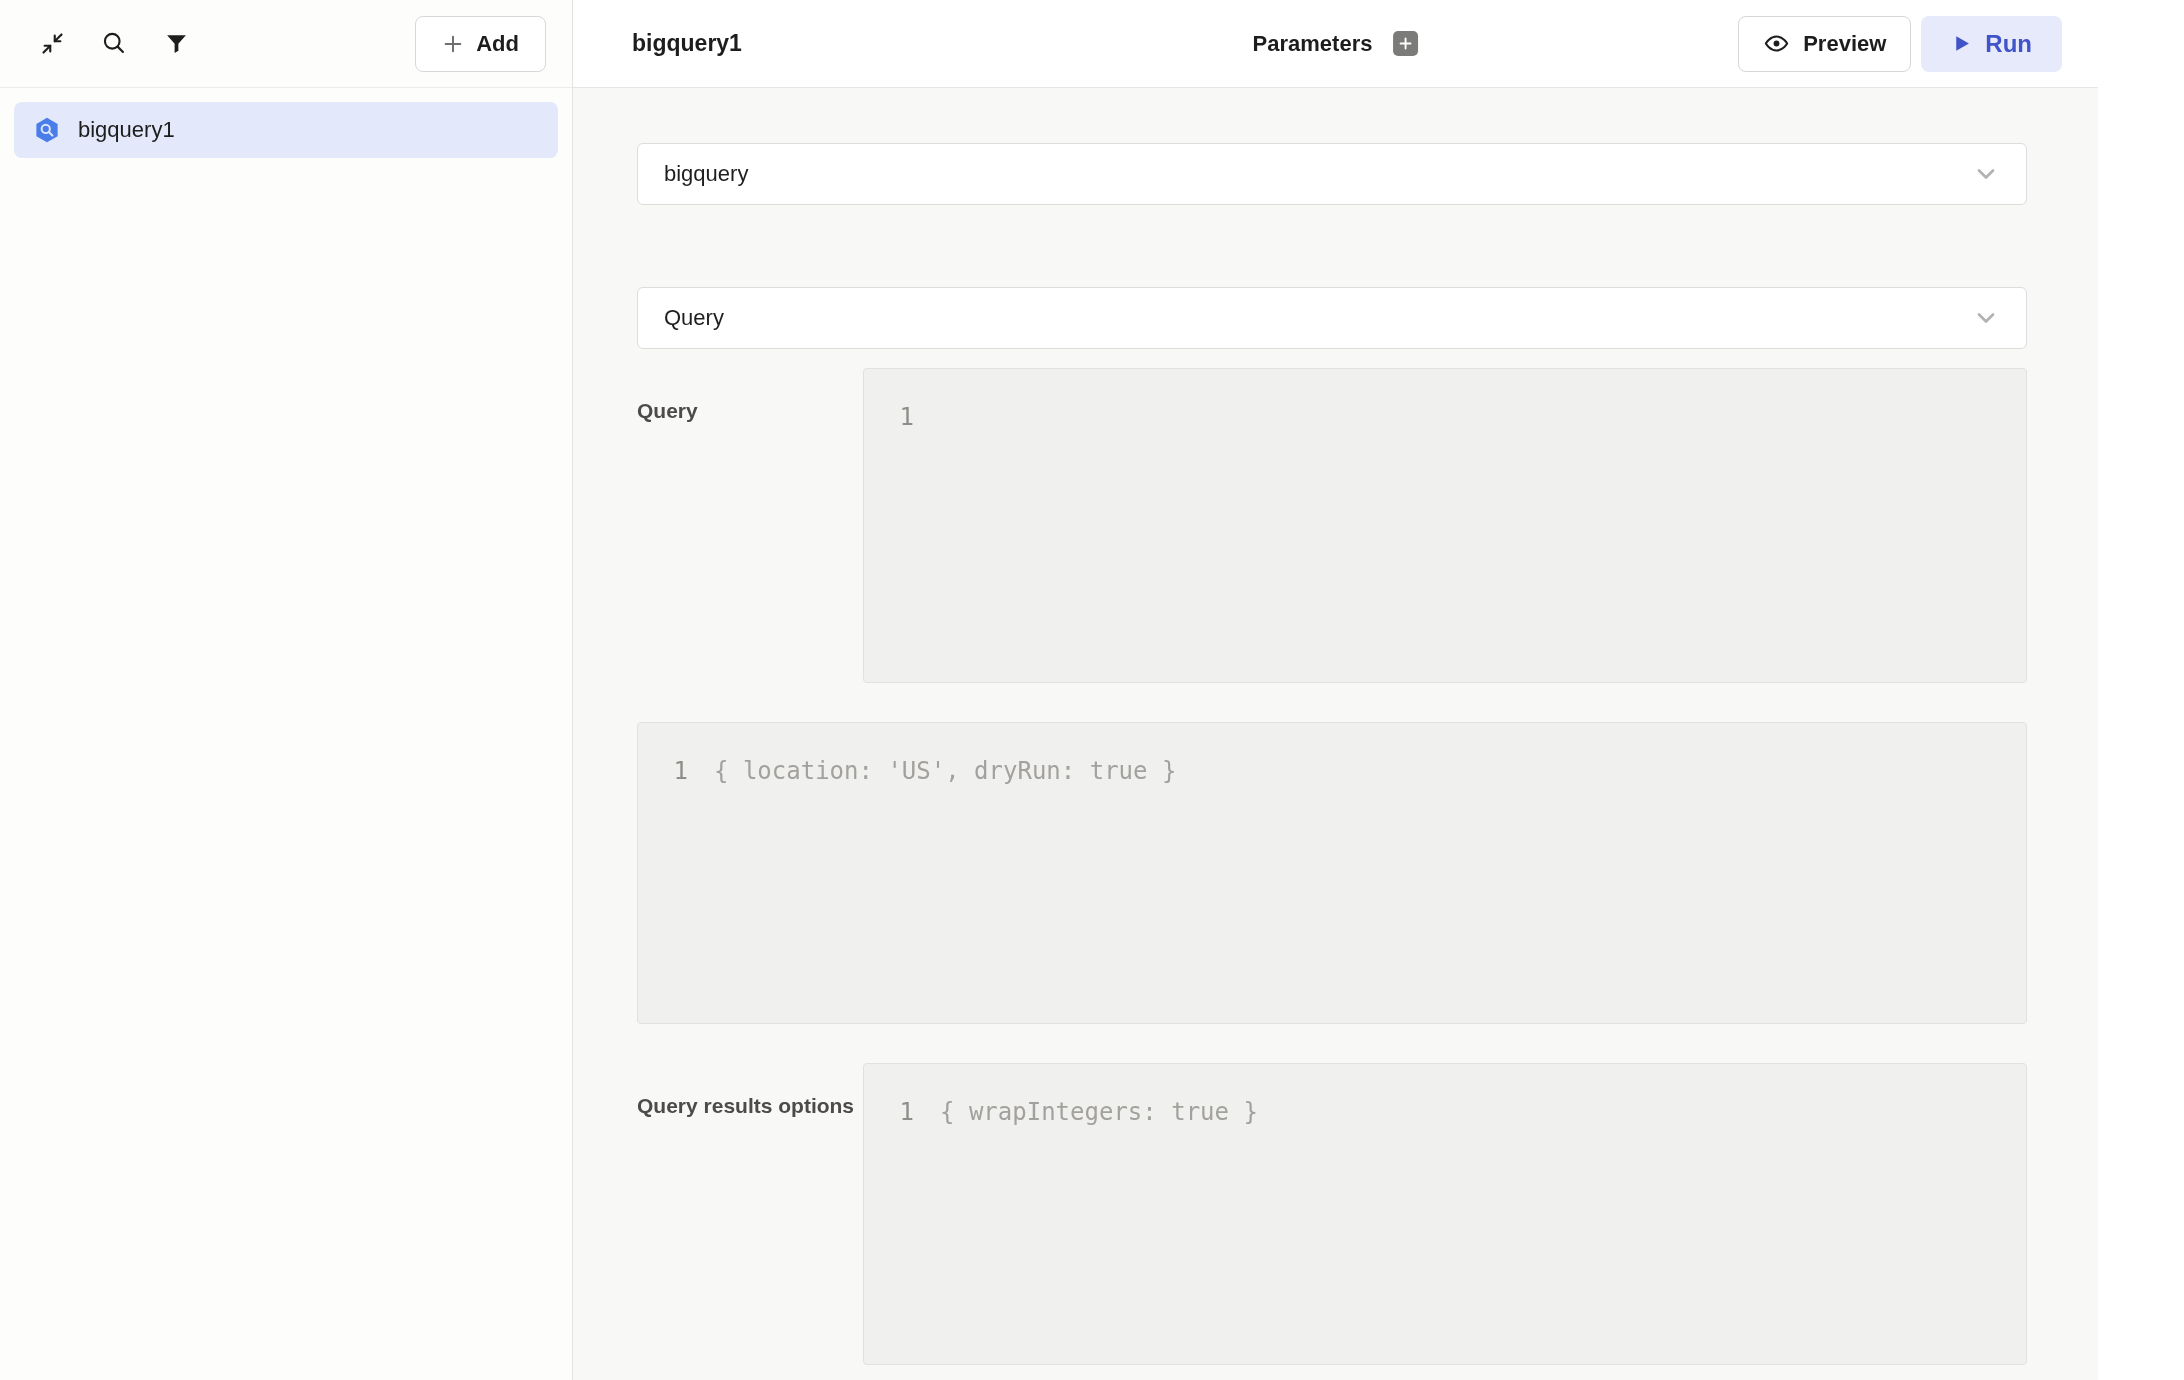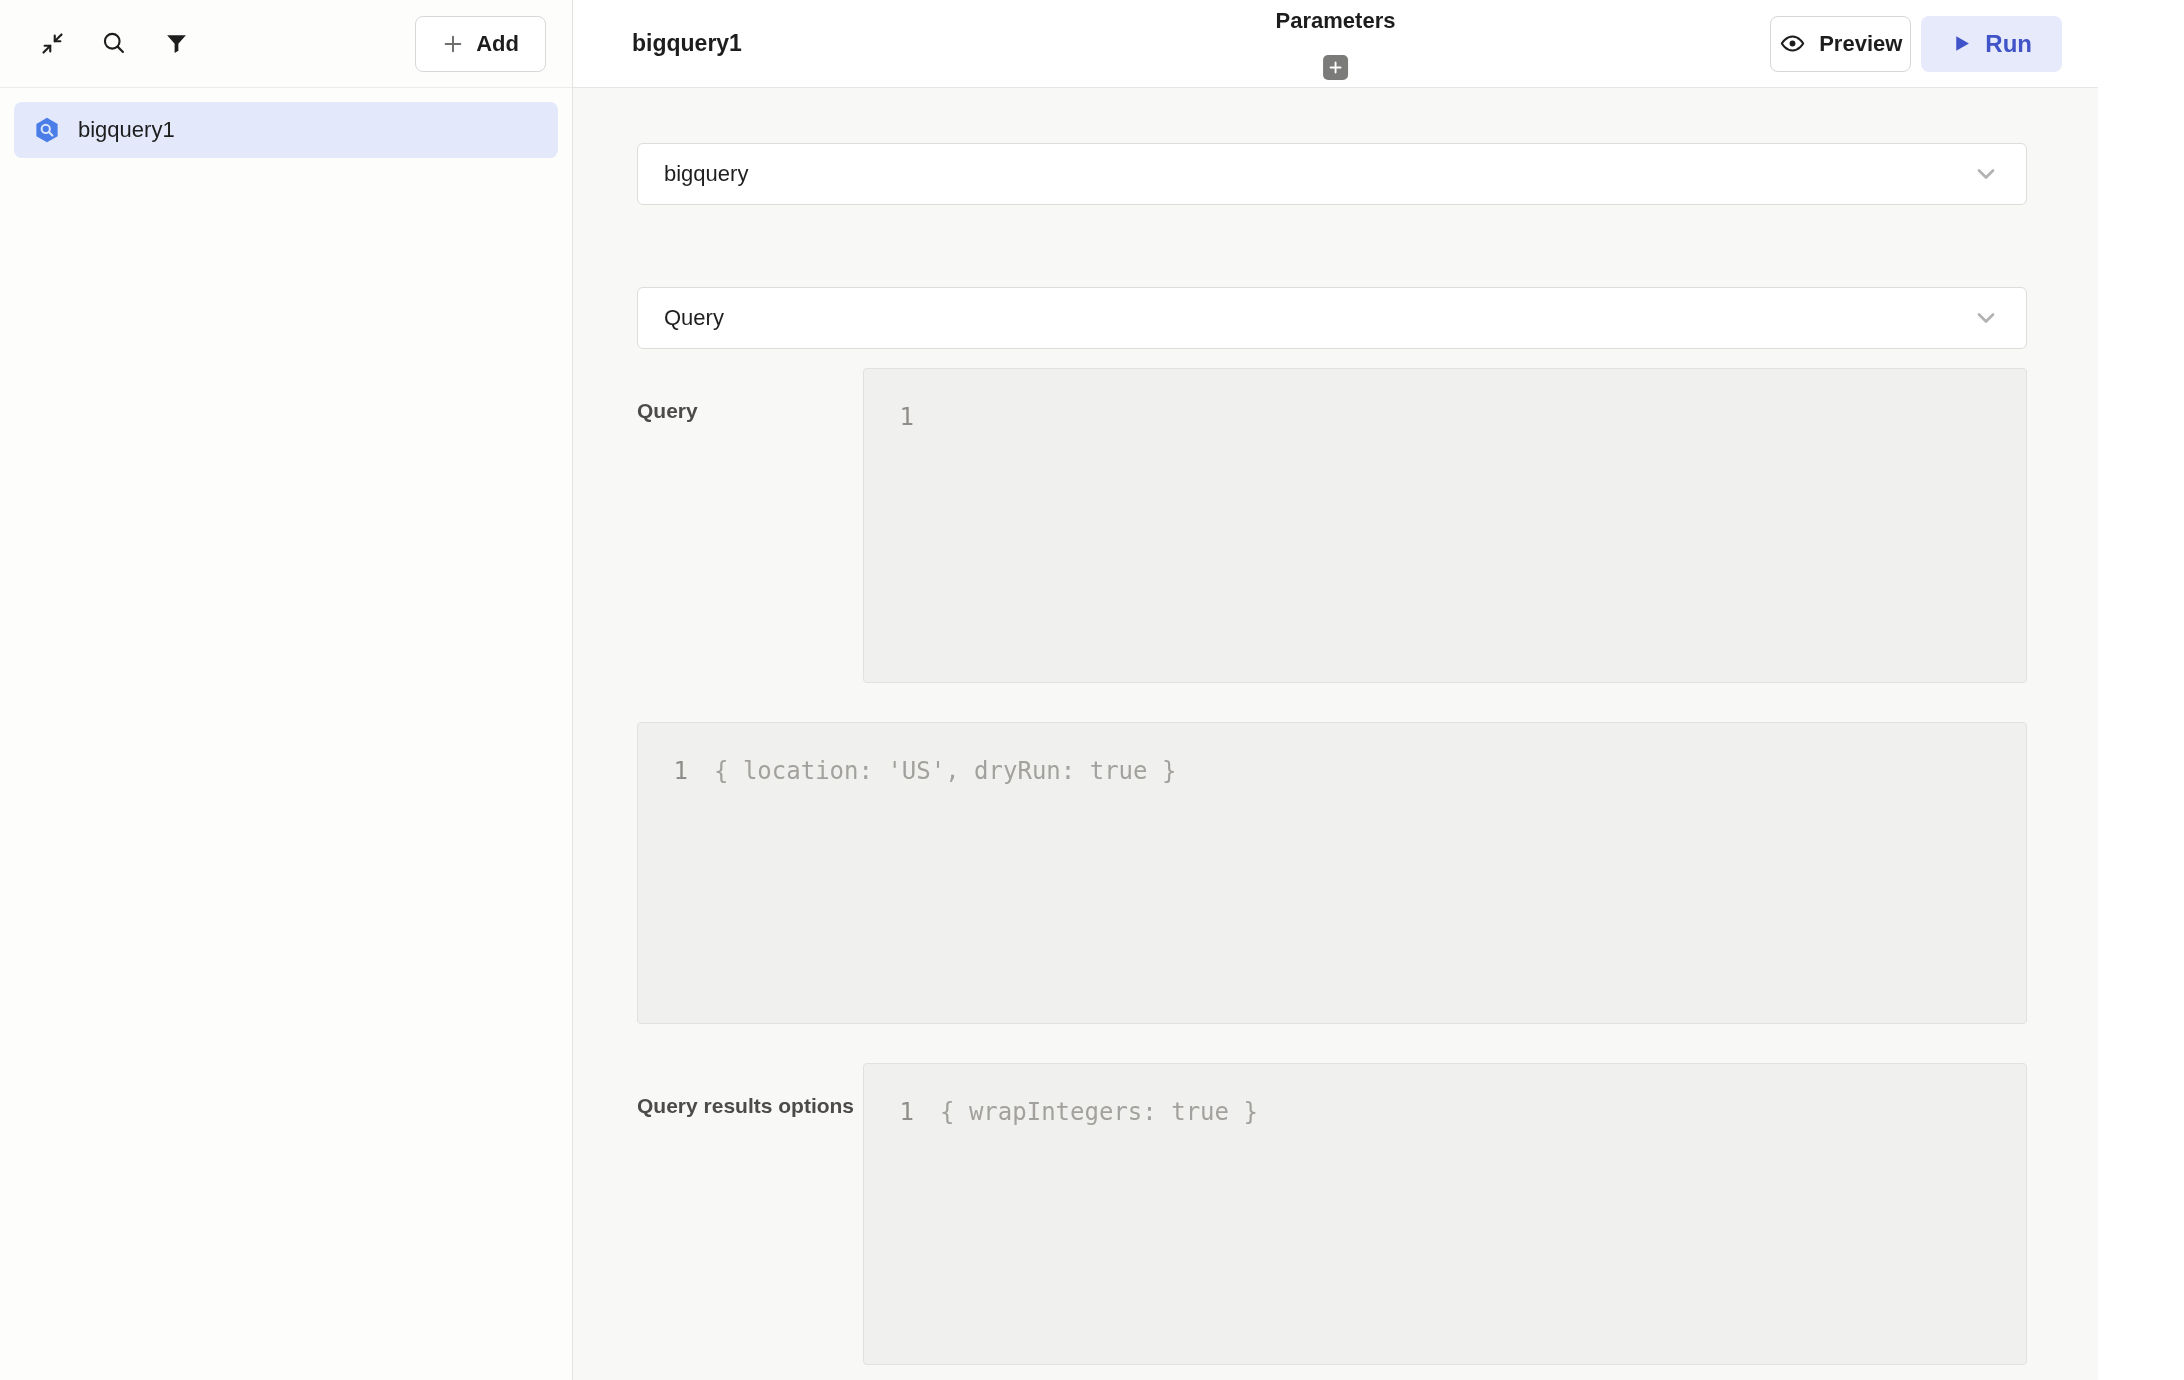--- a/index.html
+++ b/index.html
@@ -60,31 +60,31 @@
     height:88px; flex-shrink:0;
     background:#ffffff;
     border-bottom:1px solid #e5e5e4;
     display:flex; align-items:center;
     padding:0 36px 0 59px;
     position:relative;
   }
   .page-title { font-size:23px; font-weight:700; color:#1d1d1d; }
   .params-group {
     position:absolute; left:50%; transform:translateX(-50%);
-    display:flex; align-items:center; gap:21px;flex-direction:column;
+    display:flex; align-items:center; gap:21px;
   }
   .params-label { font-size:22px; font-weight:700; color:#1d1d1d; }
   .params-add {
     width:25px; height:25px; border:none; border-radius:5px;
     background:#7b7b79; cursor:pointer;
     display:flex; align-items:center; justify-content:center;
   }
   .header-actions { margin-left:auto; display:flex; align-items:center; gap:10px; }
   .preview-btn {
-    height:56px; padding:0 8px;
+    height:56px; padding:0 24px;
     background:#ffffff; border:1px solid #d6d6d4; border-radius:8px;
     display:flex; align-items:center; gap:13px;
     font-family:"Liberation Sans", sans-serif;
     font-size:22px; font-weight:700; color:#1d1d1d;
     cursor:pointer;
   }
   .run-btn {
     height:56px; padding:0 30px;
     background:#e7eafb; border:none; border-radius:8px;
     display:flex; align-items:center; gap:13px;

